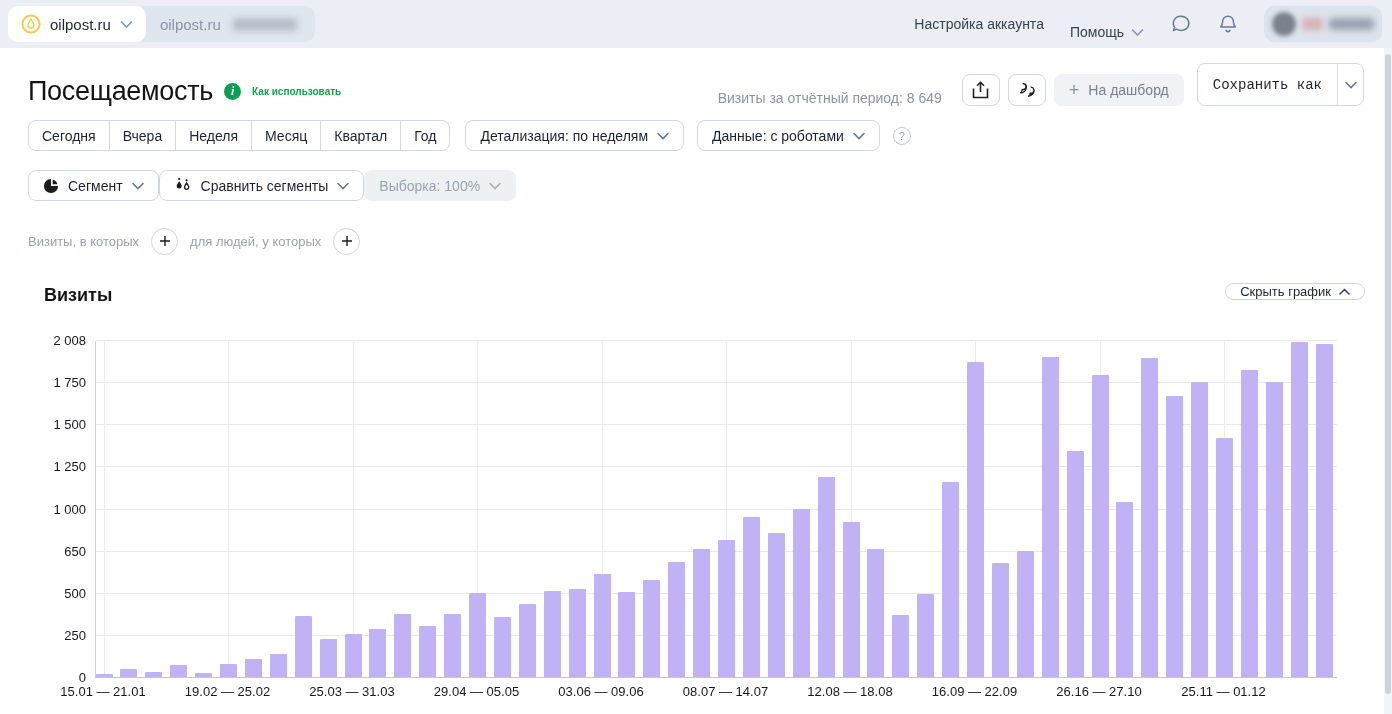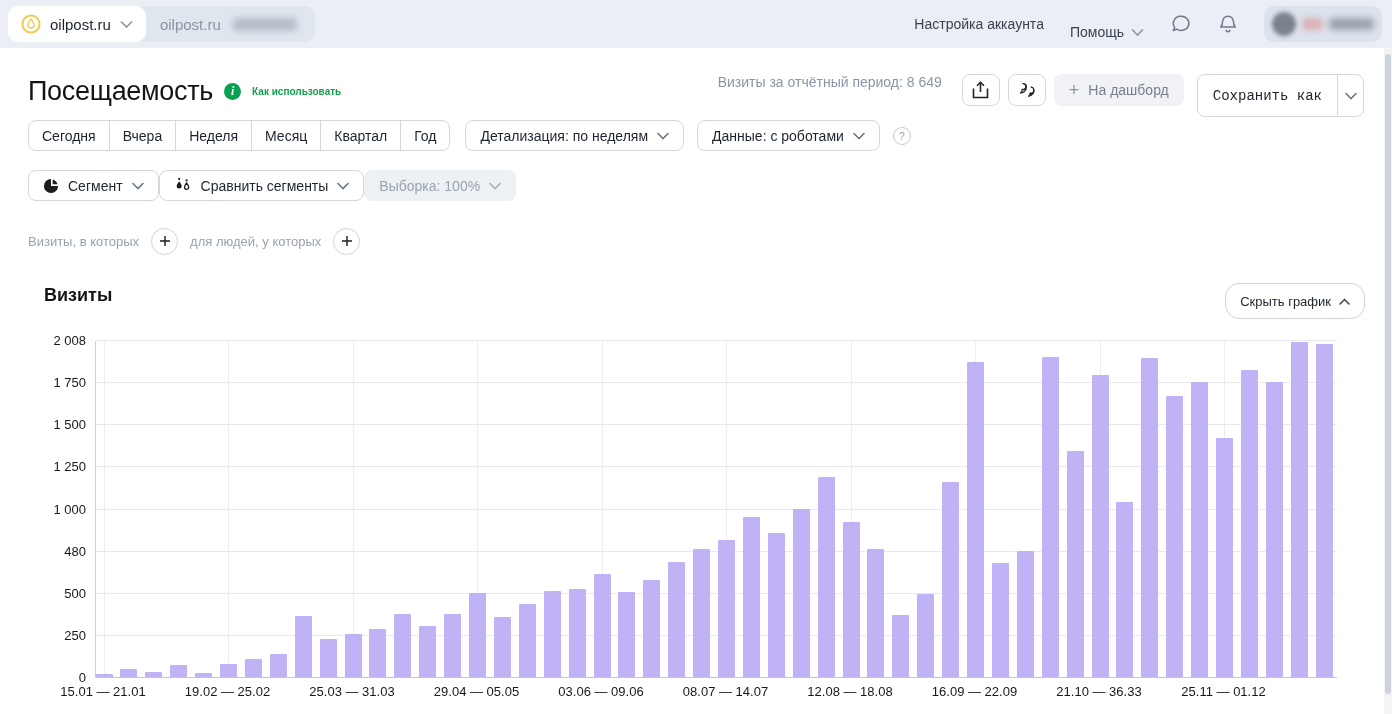--- a/index.html
+++ b/index.html
@@ -27,21 +27,21 @@
     align-items:center; gap:6px; padding:0 8px; overflow:hidden; }
   .avatar { width:24px; height:24px; border-radius:50%; background:#7c828d; filter:blur(2px); flex:none; }
 
   
   .title-row { position:absolute; left:28px; top:74px; height:34px; display:flex; align-items:center; gap:11px; }
   .page-title { font-size:27px; font-weight:400; color:#141414; letter-spacing:-0.3px; }
   .info-badge { width:17px; height:17px; border-radius:50%; background:#0aa053; color:#fff;
     font-size:12px; font-style:italic; font-family:"Liberation Serif",serif; font-weight:700;
     display:flex; align-items:center; justify-content:center; }
   .how-link { font-size:10px; font-weight:700; color:#12a24c; }
-  .title-actions { position:absolute; right:28px; top:74px; height:32px; display:flex; align-items:flex-start; gap:8px; }
+  .title-actions { position:absolute; right:28px; top:74px; height:32px; display:flex; align-items:flex-end; gap:8px; }
   .period-label { font-size:14px; color:#8b95a5; margin-right:12px; white-space:nowrap; }
   .icon-btn { width:38px; height:32px; border:1px solid #d3d8de; border-radius:8px; background:#fff;
     display:flex; align-items:center; justify-content:center; cursor:pointer; }
   .dash-btn { height:32px; background:#f0f2f5; border-radius:8px; padding:0 15px; display:flex;
     align-items:center; gap:9px; font-size:14px; color:#77818f; cursor:pointer; }
   .dash-plus { font-size:18px; line-height:1; color:#8b95a3; }
   .save-group { display:flex; align-items:stretch; height:43px; border:1px solid #d3d8de; border-radius:8px;
     background:#fff; overflow:hidden; margin-left:5px;font-family:Liberation Mono, monospace; }
   .save-main { padding:0 15px; display:flex; align-items:center; font-size:14px; color:#1c242e; cursor:pointer; }
   .save-chev { width:26px; border-left:1px solid #d3d8de; display:flex; align-items:center;
@@ -64,21 +64,21 @@
     gap:9px; font-size:14px; color:#99a2b0; cursor:default; }
   .sampling .chev { color:#a6aeb9; }
 
   .filter-row { position:absolute; left:28px; top:227px; height:28px; display:flex; align-items:center; gap:12px; }
   .filter-label { font-size:13px; color:#99a2b0; }
   .plus-circle { width:27px; height:27px; border:1px solid #cfd4da; border-radius:50%; background:#fff;
     display:flex; align-items:center; justify-content:center; cursor:pointer; }
 
   
   .section-title { position:absolute; left:44px; top:285px; font-size:18px; font-weight:700; color:#141414; }
-  .hide-chart { position:absolute; right:27px; top:283px; height:36px; border:1px solid #cfd4da;
+  .hide-chart { position:absolute; right:27px; top:283px; height:17px; border:1px solid #cfd4da;
     border-radius:14px; background:#fff; padding:0 14px; display:flex; align-items:center; gap:8px;
     font-size:13px; color:#1c242e; cursor:pointer; }
 
   
   .chart { position:absolute; left:0; top:335px; width:1392px; height:379px; }
   .plot { position:absolute; left:95px; top:6px; width:1242px; height:337px;
     border-left:1px solid #cfcfd4; border-bottom:1px solid #c4c6cb; }
   .hgrid { position:absolute; left:0; width:100%; height:1px; background:#e9e9ec; }
   .vgrid { position:absolute; top:0; height:100%; width:1px; background:#ededf0; }
   .bar { position:absolute; bottom:0; width:17px; border-radius:1px 1px 0 0; z-index:2; }
@@ -343,33 +343,33 @@
       <div class="bar" style="left: 1095.1px; height: 294.875px; background: rgb(192, 178, 244);"></div>
       <div class="bar" style="left: 1120px; height: 239.27px; background: rgb(192, 178, 244);"></div>
       <div class="bar" style="left: 1144.9px; height: 306.67px; background: rgb(192, 178, 244);"></div>
       <div class="bar" style="left: 1169.8px; height: 294.875px; background: rgb(192, 178, 244);"></div>
       <div class="bar" style="left: 1194.7px; height: 335.315px; background: rgb(192, 178, 244);"></div>
       <div class="bar" style="left: 1219.6px; height: 332.788px; background: rgb(192, 178, 244);"></div>
     </div>
 <div class="ylab" style="top: 335px;">0</div>
     <div class="ylab" style="top: 292.875px;">250</div>
     <div class="ylab" style="top: 250.75px;">500</div>
-    <div class="ylab" style="top: 208.625px;">480</div>
+    <div class="ylab" style="top: 208.625px;">650</div>
     <div class="ylab" style="top: 166.5px;">1 000</div>
     <div class="ylab" style="top: 124.375px;">1 250</div>
     <div class="ylab" style="top: 82.25px;">1 500</div>
     <div class="ylab" style="top: 40.125px;">1 750</div>
     <div class="ylab" style="top: -2px;">2 008</div>
     <div class="xlab" style="left: 103px;">15.01 — 21.01</div>
     <div class="xlab" style="left: 227.5px;">19.02 — 25.02</div>
     <div class="xlab" style="left: 352px;">25.03 — 31.03</div>
     <div class="xlab" style="left: 476.5px;">29.04 — 05.05</div>
     <div class="xlab" style="left: 601px;">03.06 — 09.06</div>
     <div class="xlab" style="left: 725.5px;">08.07 — 14.07</div>
     <div class="xlab" style="left: 850px;">12.08 — 18.08</div>
     <div class="xlab" style="left: 974.5px;">16.09 — 22.09</div>
-    <div class="xlab" style="left: 1099px;">21.10 — 36.33</div>
+    <div class="xlab" style="left: 1099px;">26.16 — 27.10</div>
     <div class="xlab" style="left: 1223.5px;">25.11 — 01.12</div>
   </div>
 
 <div class="scrollbar">
   <div class="scroll-thumb"></div>
 </div>
 
 </body></html>

